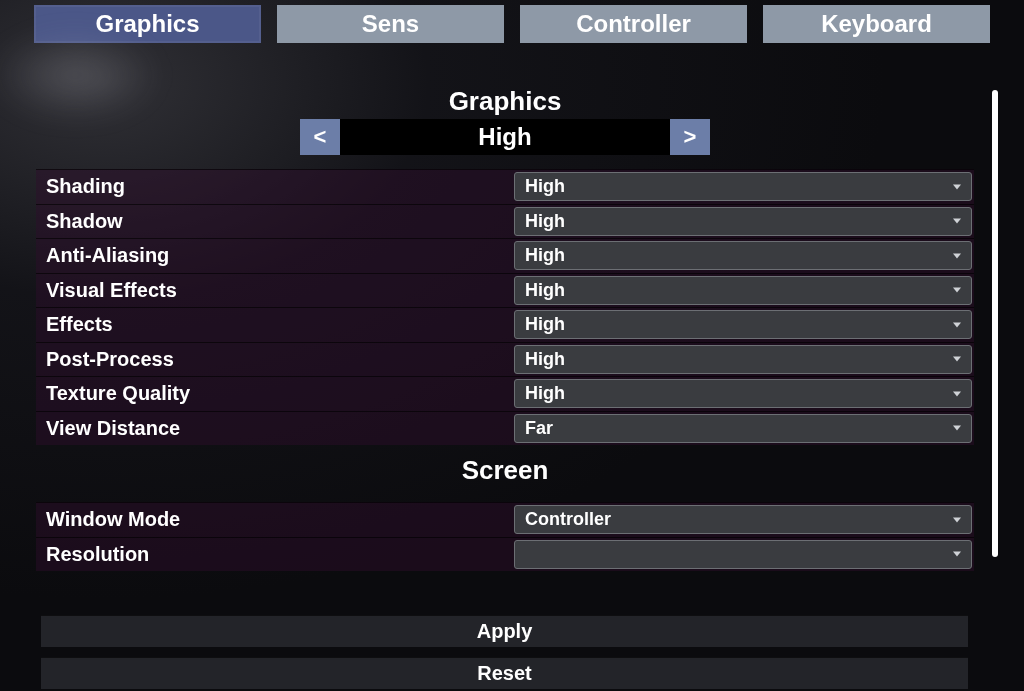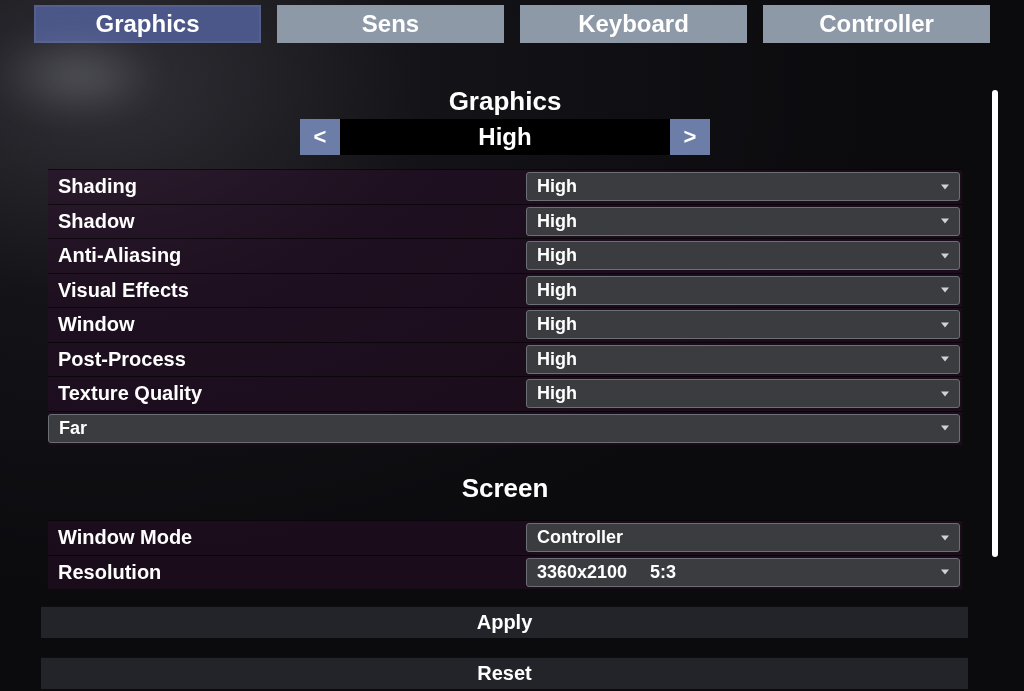--- a/index.html
+++ b/index.html
@@ -72,21 +72,21 @@
     cursor: pointer; user-select: none;
   }
   .preset-center {
     width: 330px; height: 36px;
     background: #000;
     display: flex; align-items: center; justify-content: center;
     font-size: 24px; font-weight: 700;
   }
 
   
-  .setting-group { margin: 0 20px; }
+  .setting-group { margin: 0 8px; }
   .row {
     display: flex; align-items: center;
     height: 34.5px;
     background: rgba(46,14,44,0.45);
     border-top: 1px solid rgba(0,0,0,0.6);
   }
   .row + .row { }
   .row .label {
     flex: 0 0 478px;
     padding-left: 10px;
@@ -118,41 +118,41 @@
     position: absolute; left: 13px; right: 14px; bottom: 0;
   }
   .wide-btn {
     height: 32px;
     background: #232429;
     display: flex; align-items: center; justify-content: center;
     font-size: 20px; font-weight: 700;
     cursor: pointer;
     border-top: 1px solid rgba(0,0,0,0.6);
   }
-  .wide-btn + .wide-btn { margin-top: 19px; }
+  .wide-btn + .wide-btn { margin-top: 10px; }
 
   .section-gap { height: 14px; }
 </style>
 </head>
 <body>
 
 <div class="blur-blob"></div>
 
 <div class="tabbar" id="tabbar">
     <div class="tab active">
       <span>Graphics</span>
     </div>
     <div class="tab">
       <span>Sens</span>
     </div>
     <div class="tab">
+      <span>Controller</span>
+    </div>
+    <div class="tab">
       <span>Keyboard</span>
-    </div>
-    <div class="tab">
-      <span>Controller</span>
     </div>
   </div>
 
 <div class="panel-wrap">
   <div class="scrollbar"></div>
 
   <div class="panel">
 
     <div class="section-title">Graphics</div>
 
@@ -191,63 +191,63 @@
           </div>
         </div>
         <div class="row">
           <div class="label">Visual Effects</div>
           <div class="select">
             <span>High</span>
             <span class="caret"></span>
           </div>
         </div>
         <div class="row">
-          <div class="label">Window</div>
+          <div class="label">Effects</div>
           <div class="select">
             <span>High</span>
             <span class="caret"></span>
           </div>
         </div>
         <div class="row">
           <div class="label">Post-Process</div>
           <div class="select">
             <span>High</span>
             <span class="caret"></span>
           </div>
         </div>
         <div class="row">
           <div class="label">Texture Quality</div>
           <div class="select">
             <span>High</span>
             <span class="caret"></span>
           </div>
         </div>
         <div class="row">
+          <div class="label">View Distance</div>
           <div class="select">
             <span>Far</span>
             <span class="caret"></span>
           </div>
         </div>
       </div>
 
-    <div class="section-title" style="margin-top:28px">Screen</div>
+    <div class="section-title" style="margin-top:10px">Screen</div>
     <div class="section-gap"></div>
 
     <div class="setting-group" id="screen-rows">
         <div class="row">
           <div class="label">Window Mode</div>
           <div class="select">
             <span>Controller</span>
             <span class="caret"></span>
           </div>
         </div>
         <div class="row">
           <div class="label">Resolution</div>
           <div class="select">
-            <span>3360x2100  5:3</span>
             <span class="caret"></span>
           </div>
         </div>
       </div>
 
     <div class="bottom-buttons">
       <div class="wide-btn">
         <span>Apply</span>
       </div>
       <div class="wide-btn">

